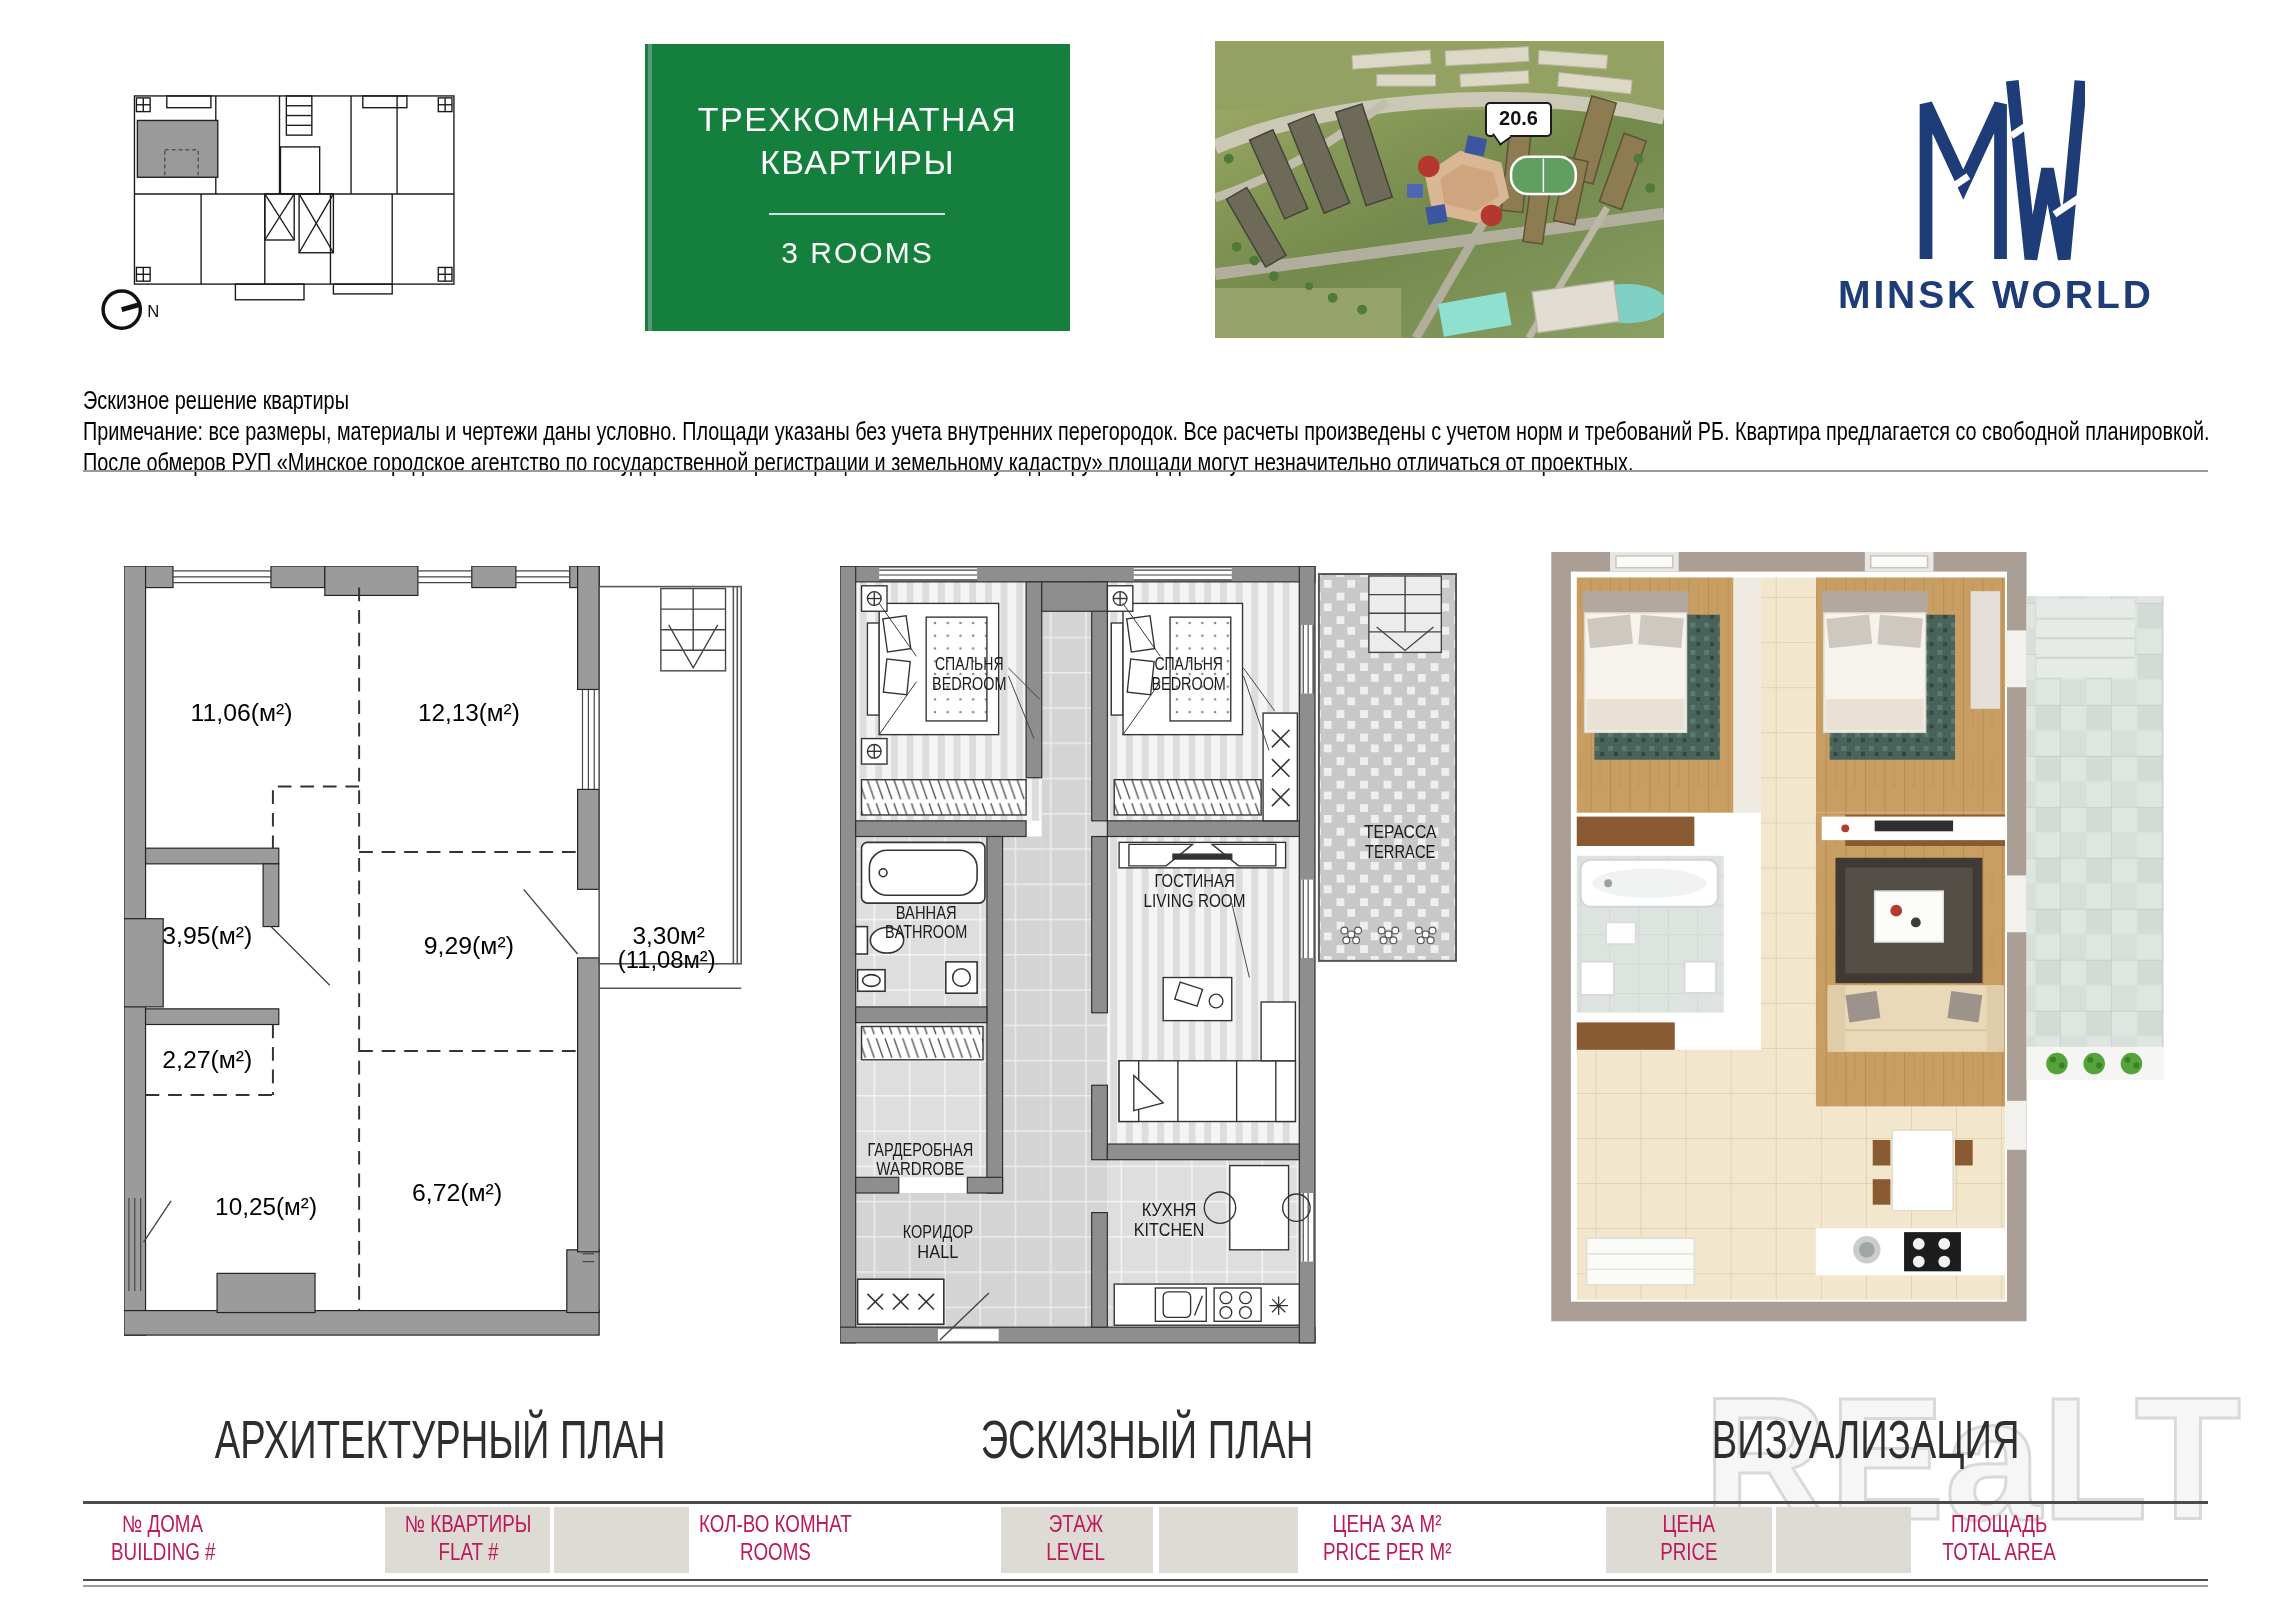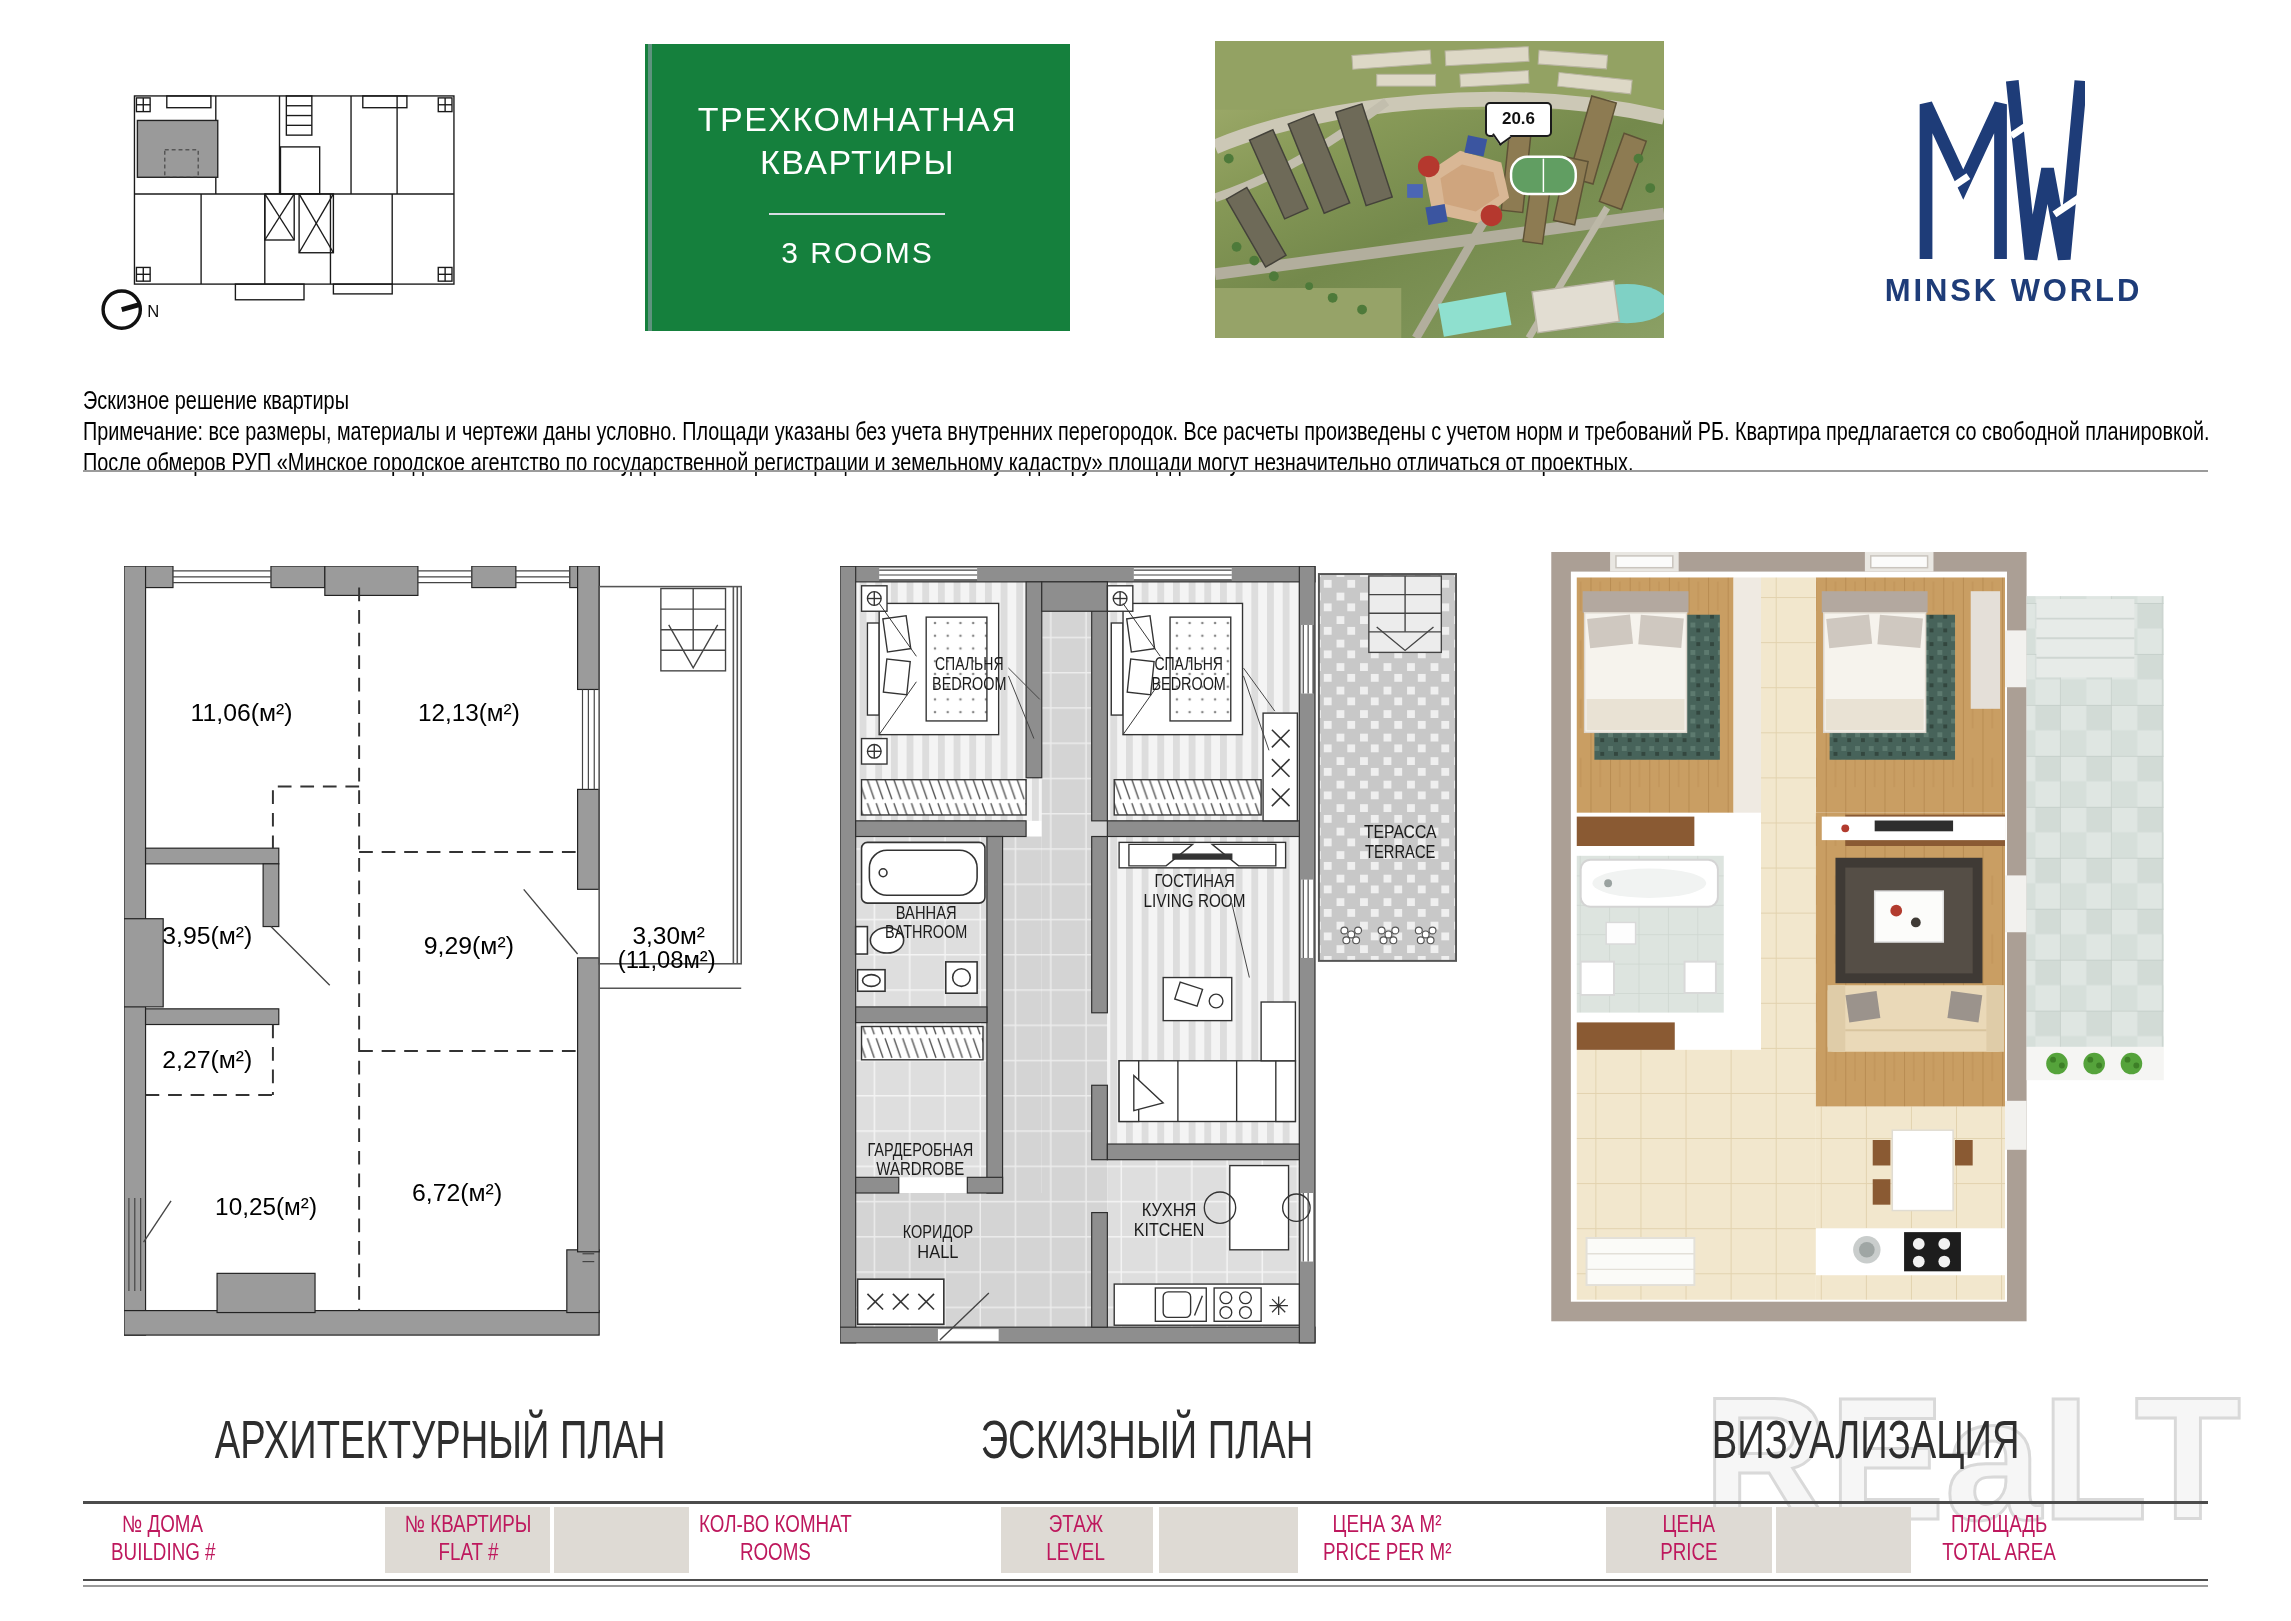--- a/index.html
+++ b/index.html
@@ -9,25 +9,25 @@
   
   .titlebox{position:absolute;left:645px;top:44px;width:425px;height:287px;background:#15803d;z-index:2;}
   .titlebox .lstrip{position:absolute;left:2.9px;top:0;width:3.9px;height:100%;background:#9aa3b5;opacity:.55;}
   .titlebox .t1{position:absolute;left:0;top:56px;width:100%;text-align:center;color:#fff;font-size:34px;letter-spacing:1.5px;}
   .titlebox .t2{position:absolute;left:0;top:99px;width:100%;text-align:center;color:#fff;font-size:34px;letter-spacing:1.5px;}
   .titlebox .div{position:absolute;left:124px;top:169px;width:176px;height:2px;background:#d7dbe3;}
   .titlebox .t3{position:absolute;left:0;top:192px;width:100%;text-align:center;color:#fff;font-size:30px;letter-spacing:2px;}
   .aerial{position:absolute;left:1215px;top:41px;width:449px;height:297px;overflow:hidden;z-index:2;
           background:linear-gradient(155deg,#a8b273 0%,#889a58 30%,#74894c 55%,#7f9458 80%,#8ba065 100%);}
   .callout{position:absolute;left:270px;top:61px;width:63px;height:31px;background:#fff;border:2.9px solid #1b1b1b;border-radius:4.9px;
-           font-size:17px;font-weight:bold;color:#111;text-align:center;line-height:29px;z-index:3;}
+           font-size:20px;font-weight:bold;color:#111;text-align:center;line-height:29px;z-index:3;}
   .callout .tail{position:absolute;left:7.8px;bottom:-7.8px;width:11.8px;height:11.8px;background:#fff;border-right:2.9px solid #1b1b1b;border-bottom:2.9px solid #1b1b1b;transform:rotate(55deg);} 
   .brand{position:absolute;left:1835px;top:59px;width:333px;height:255px;z-index:2;}
-  .brandtext{position:absolute;left:12px;top:214px;width:333px;text-align:center;color:#1e3c78;
-             font-size:31px;font-weight:bold;letter-spacing:2.9px;}
+  .brandtext{position:absolute;left:3px;top:214px;width:333px;text-align:left;color:#1e3c78;
+             font-size:39px;font-weight:bold;letter-spacing:2.9px;}
   
   .note{position:absolute;left:83px;top:374px;width:2125px;z-index:2;margin-top:11px;}
   .nline{white-space:nowrap;font-size:25.5px;line-height:31px;color:#000;}
   .cx{display:inline-block;transform:scaleX(.78);transform-origin:left center;white-space:nowrap;}
   .rule{position:absolute;left:83px;width:2125px;height:2px;background:#9b9b9b;z-index:2;}
   
   .caption{position:absolute;top:1409px;height:45px;text-align:center;z-index:4;color:#2e2e2e;font-size:53px;}
   .caption .cc{display:inline-block;transform:scaleX(.72);transform-origin:center;white-space:nowrap;}
   
   .wm{position:absolute;left:1703px;top:1372px;z-index:1;font-size:174px;font-weight:bold;line-height:1;

